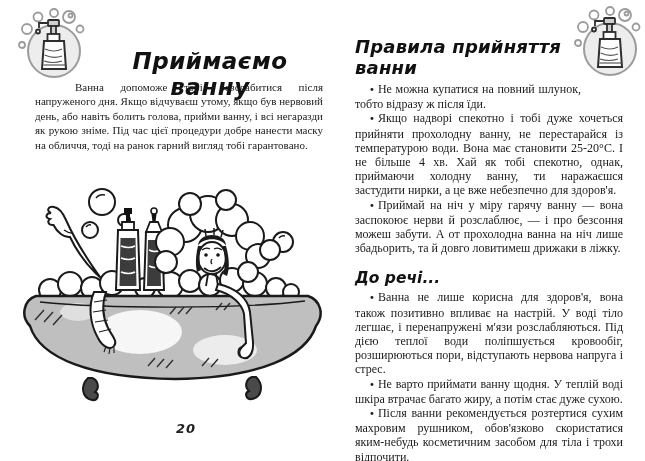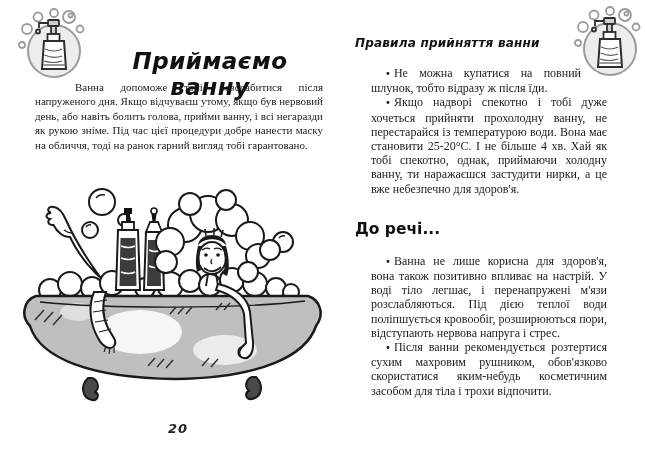--- a/index.html
+++ b/index.html
@@ -21,34 +21,34 @@
   .intro{
     position:absolute;left:35px;top:80px;width:288px;
     font-size:11px;line-height:14.4px;text-align:justify;text-indent:40px;margin:0;
   }
   .illustration{position:absolute;left:20px;top:180px;width:310px;height:230px;}
   .pagenum{
     position:absolute;top:421px;font-family:"DejaVu Sans", sans-serif;
     font-style:italic;font-weight:bold;font-size:13px;color:#222;
     text-align:center;letter-spacing:1px;
   }
-  .pagenum-left{left:34px;width:288px;}
+  .pagenum-left{left:42px;width:288px;}
   .pagenum-right{left:15px;width:268px;}
   
   .rp-content{position:absolute;left:15px;top:36px;width:268px;}
   .icon-spacer{float:right;width:62px;height:56px;margin-right:-20px;}
   .section-heading{
     margin:0 0 4px 0;font-family:"DejaVu Sans", sans-serif;font-style:italic;
-    font-weight:bold;font-size:12px;letter-spacing:.2px;color:#111;
+    font-weight:bold;font-size:18px;letter-spacing:.2px;color:#111;
   }
   .sub-heading{
-    margin:24px 0 3px 0;font-family:"DejaVu Sans", sans-serif;
+    margin:14px 0 3px 0;font-family:"DejaVu Sans", sans-serif;font-style:italic;
     font-weight:bold;font-size:15.5px;color:#111;
   }
-  .blist{margin:16px;}
+  .blist{margin:0;}
   .blist p{
     margin:0;font-size:12px;line-height:14.2px;text-align:justify;text-indent:14px;
   }
   .marker{font-family:"DejaVu Sans", sans-serif;font-size:10px;margin-right:3px;}
 </style>
 </head>
 <body>
 
 <svg width="0" height="0" style="position:absolute">
   <defs>
@@ -248,27 +248,29 @@
       <h2 class="section-heading">Правила прийняття ванни</h2>
 
       <div class="blist">
 
           <p><span class="marker">•</span><span>Не можна купатися на повний шлунок, тобто відразу ж після їди.</span></p>
 
 
 
           <p><span class="marker">•</span><span>Якщо надворі спекотно і тобі дуже хочеться прийняти прохолодну ванну, не перестарайся із температурою води. Вона має становити 25-20°С. І не більше 4 хв. Хай як тобі спекотно, однак, приймаючи холодну ванну, ти наражаєшся застудити нирки, а це вже небезпечно для здоров'я.</span></p>
 
+          <p><span class="marker">•</span><span>Приймай на ніч у міру гарячу ванну — вона заспокоює нерви й розслаблює, — і про безсоння можеш забути. А от прохолодна ванна на ніч лише збадьорить, та й довго ловитимеш дрижаки в ліжку.</span></p>
         </div>
 
       <h3 class="sub-heading">До речі...</h3>
 
       <div class="blist">
 
           <p><span class="marker">•</span><span>Ванна не лише корисна для здоров'я, вона також позитивно впливає на настрій. У воді тіло легшає, і перенапружені м'язи розслабляються. Під дією теплої води поліпшується кровообіг, розширюються пори, відступають нервова напруга і стрес.</span></p>
 
+          <p><span class="marker">•</span><span>Не варто приймати ванну щодня. У теплій воді шкіра втрачає багато жиру, а потім стає дуже сухою.</span></p>
 
           <p><span class="marker">•</span><span>Після ванни рекомендується розтертися сухим махровим рушником, обов'язково скористатися яким-небудь косметичним засобом для тіла і трохи відпочити.</span></p>
         </div>
     </div>
 
   </div>
 </div>
 
 </body></html>

